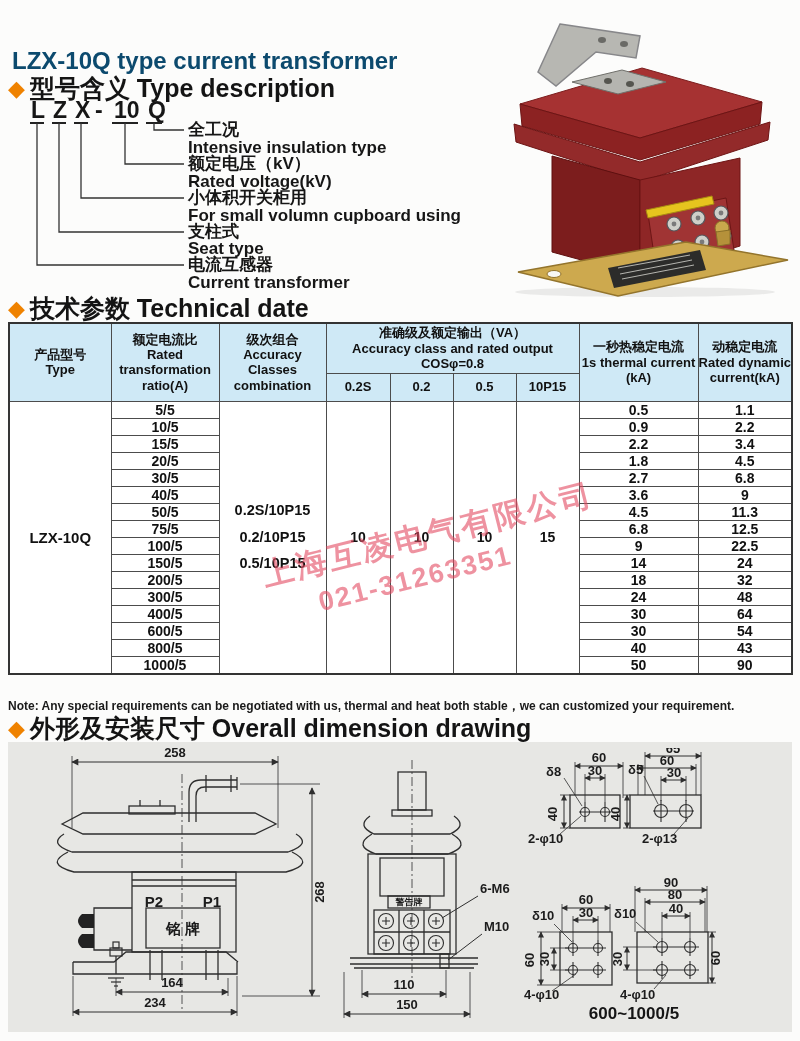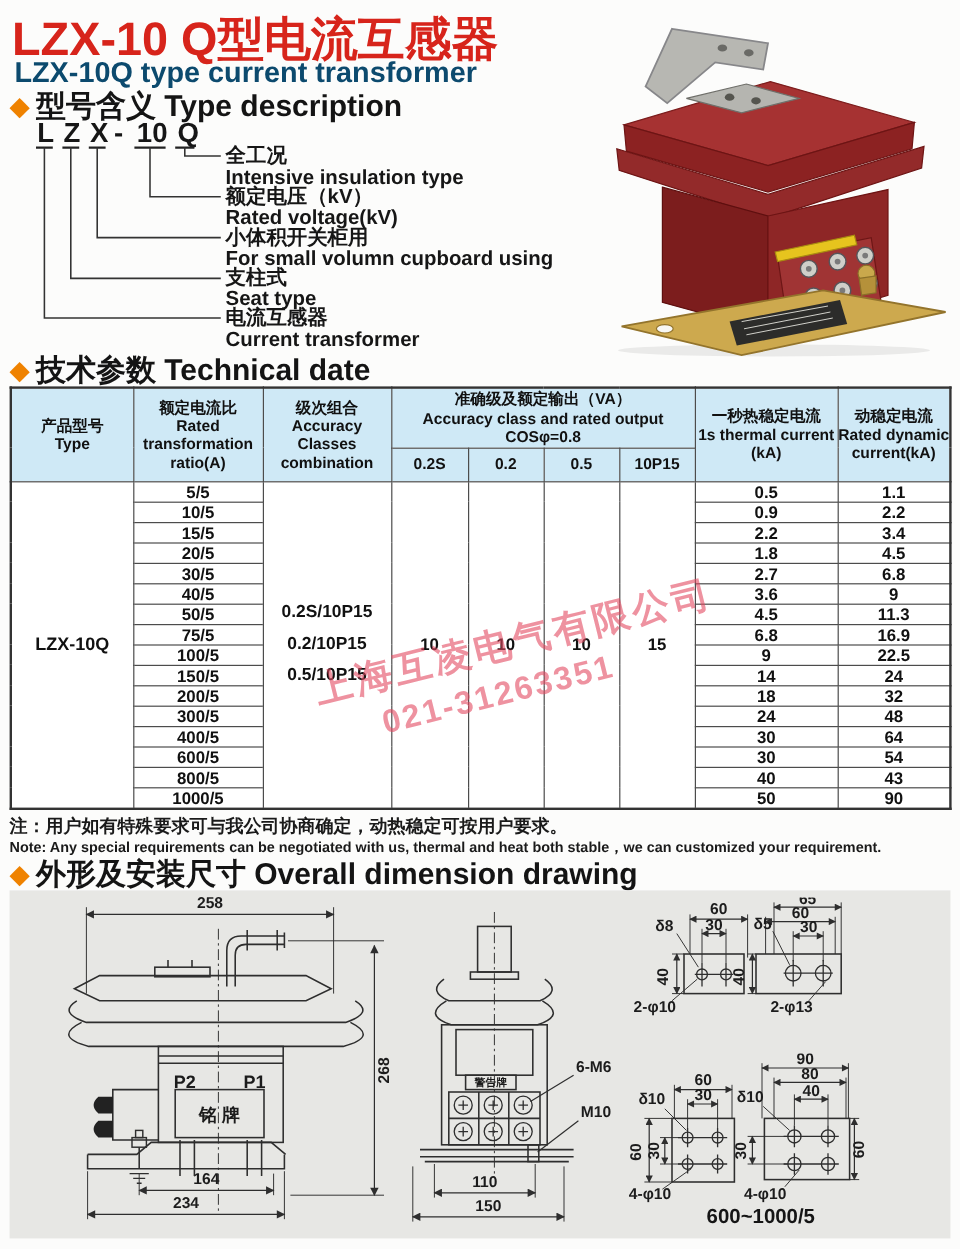--- a/index.html
+++ b/index.html
@@ -39,21 +39,20 @@
 
   .dimtxt{font-size:13px;font-weight:700;fill:#1c1c1c;}
   .ltxt{font-size:15px;font-weight:700;fill:#1c1c1c;}
   .stxt{font-size:9px;font-weight:700;fill:#1c1c1c;}
 </style>
 </head>
 <body>
 
 <div class="page">
 
-  <div class="abs title-zh">LZX-10 Q型电流互感器</div>
   <div class="abs title-en">LZX-10Q  type current transformer</div>
 
   <div class="abs sec" style="left:8px;top:72px;">
     <span class="dia">◆</span>
     <span class="lbl">型号含义 Type description</span>
   </div>
 
   <svg class="abs" style="left:20px;top:98px;" width="470" height="198" viewBox="0 0 470 198">
     <g fill="#161616" font-weight="700" font-size="23">
       <text x="11" y="20">L</text>
@@ -230,21 +229,21 @@
           <td class="body-num">9</td>
         </tr>
       <tr style="height:17px">
           <td class="body-num">50/5</td>
           <td class="body-num">4.5</td>
           <td class="body-num">11.3</td>
         </tr>
       <tr style="height:17px">
           <td class="body-num">75/5</td>
           <td class="body-num">6.8</td>
-          <td class="body-num">16.9</td>
+          <td class="body-num">12.5</td>
         </tr>
       <tr style="height:17px">
           <td class="body-num">100/5</td>
           <td class="body-num">9</td>
           <td class="body-num">22.5</td>
         </tr>
       <tr style="height:17px">
           <td class="body-num">150/5</td>
           <td class="body-num">14</td>
           <td class="body-num">24</td>
@@ -280,21 +279,20 @@
           <td class="body-num">90</td>
         </tr>
     </tbody>
   </table>
 
   <div class="abs wm" style="left:258px;top:556px;">
     <div class="l1">上海互凌电气有限公司</div>
     <div class="l2">021-31263351</div>
   </div>
 
-  <div class="abs note-zh" style="left:8px;top:679px;">注：用户如有特殊要求可与我公司协商确定，动热稳定可按用户要求。</div>
   <div class="abs note-en" style="left:8px;top:698px;">Note: Any special requirements can be negotiated with us, thermal and heat both stable，we can customized your requirement.</div>
 
   <div class="abs sec" style="left:8px;top:712px;">
     <span class="dia">◆</span>
     <span class="lbl">外形及安装尺寸 Overall dimension drawing</span>
   </div>
 
   <div class="abs draw-panel" style="left:8px;top:742px;width:784px;height:290px;"></div>
 
   <svg class="abs" style="left:28px;top:744px;" width="312" height="296" viewBox="0 0 312 296">

